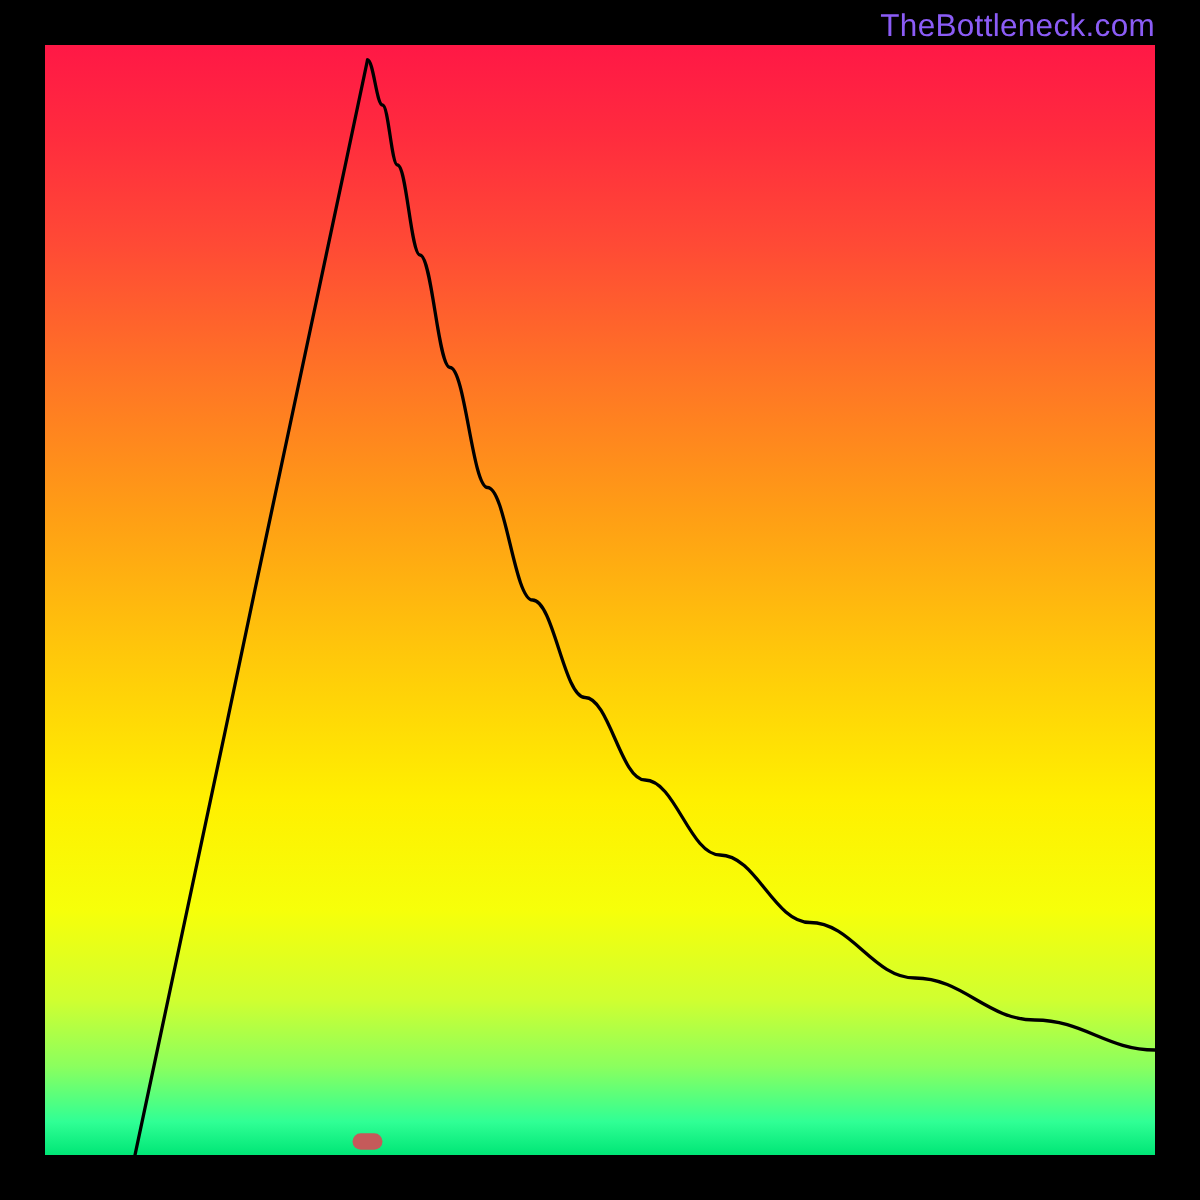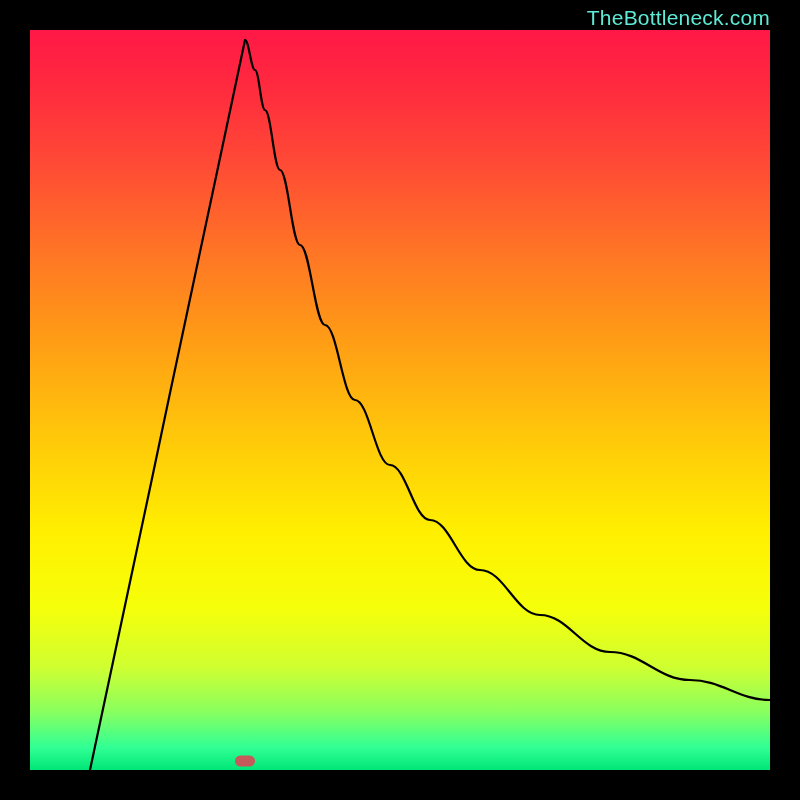--- a/index.html
+++ b/index.html
@@ -27,21 +27,21 @@
     position: absolute;
     left: 0; top: 0;
     width: 100%; height: 100%;
   }
   .watermark {
     position: absolute;
     top: 6px;
     right: 30px;
     font-size: 21px;
     font-weight: 500;
-    color: #5eead4;
+    color: #8b5cf6;
     letter-spacing: 0.2px;
     font-family: Arial, sans-serif;
   }
   svg.curve {
     position: absolute;
     left: 0; top: 0;
     width: 100%; height: 100%;
   }
   .marker {
     position: absolute;

